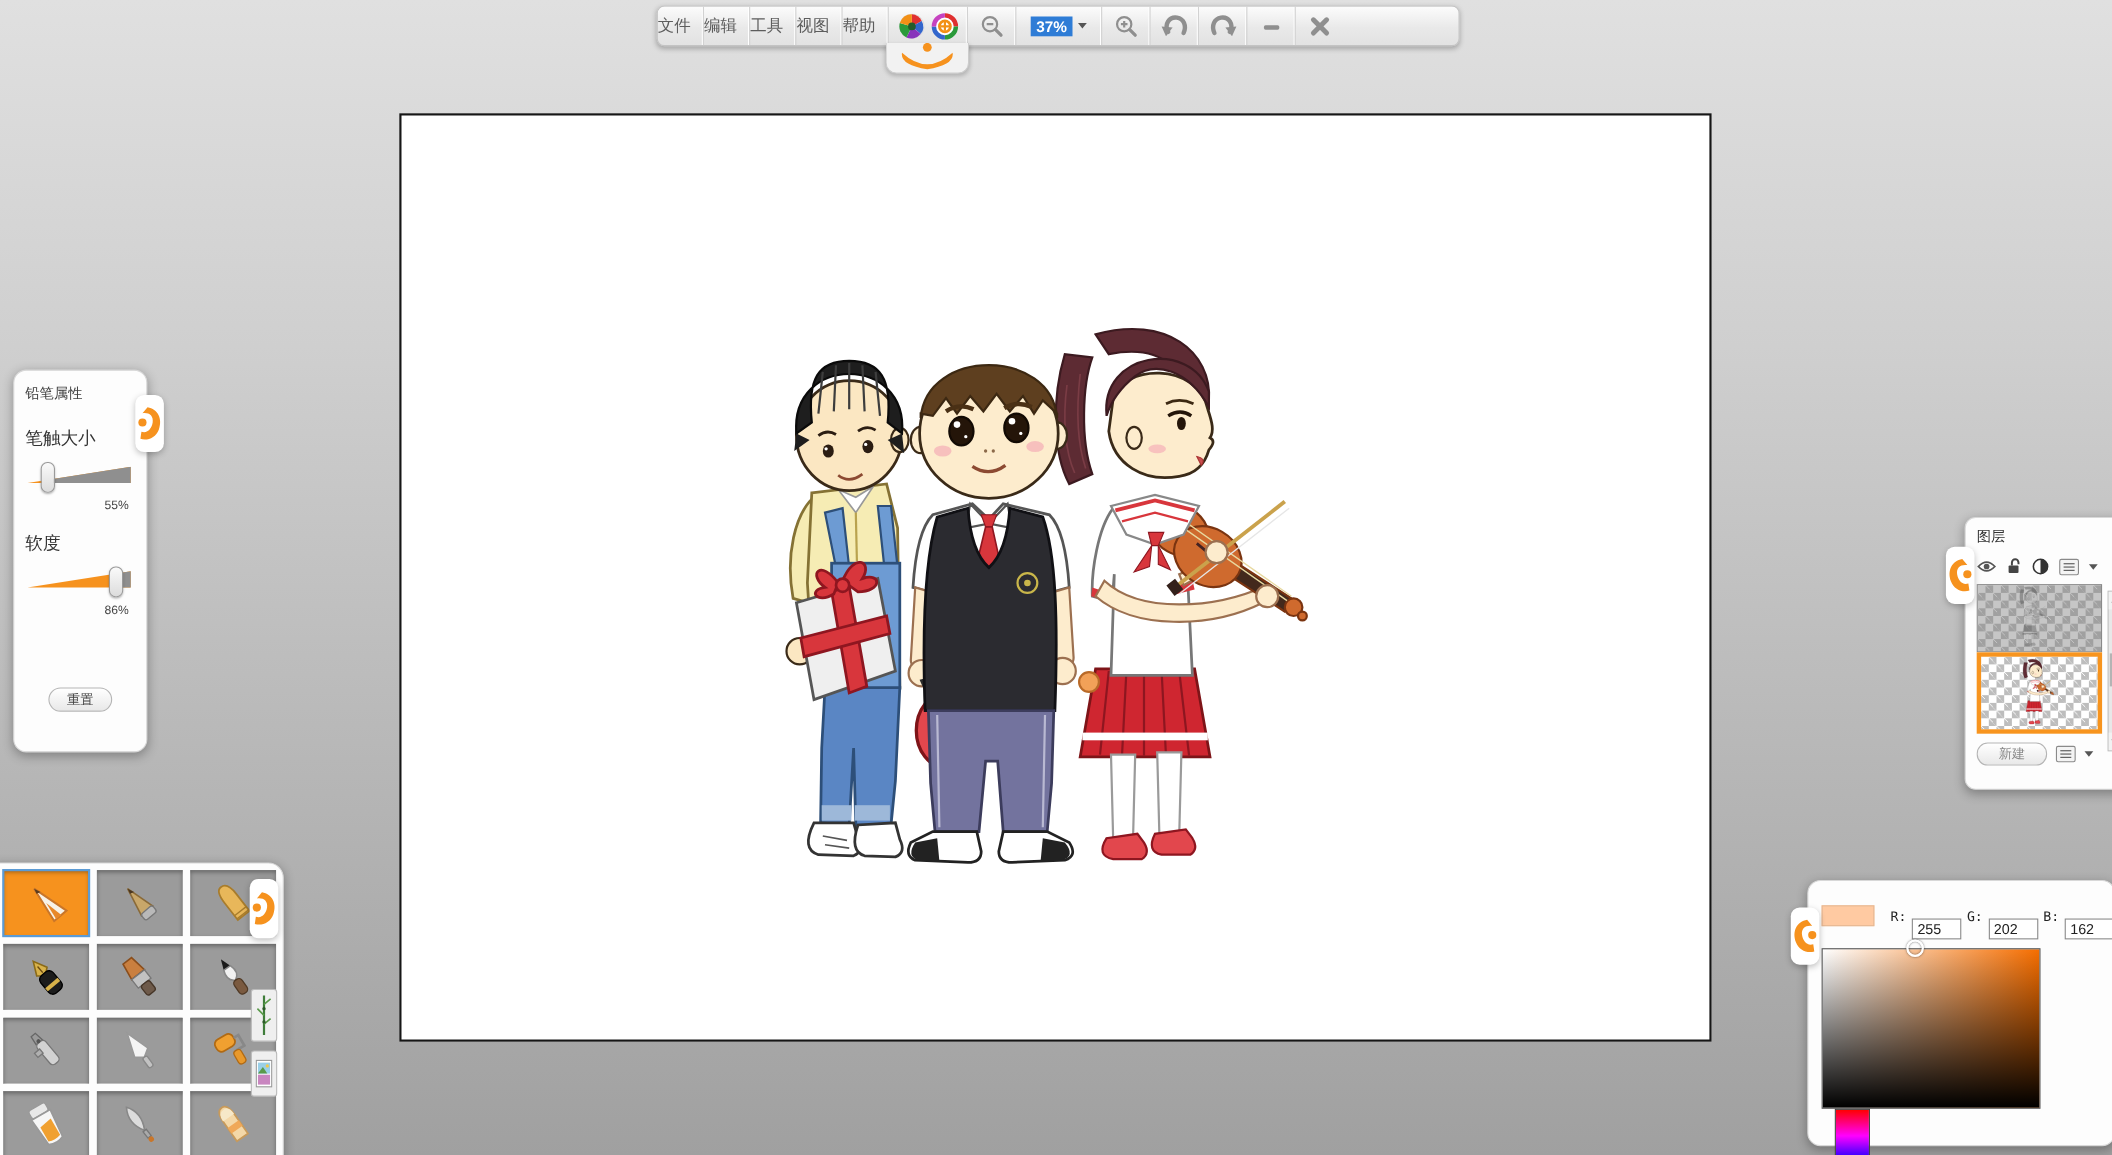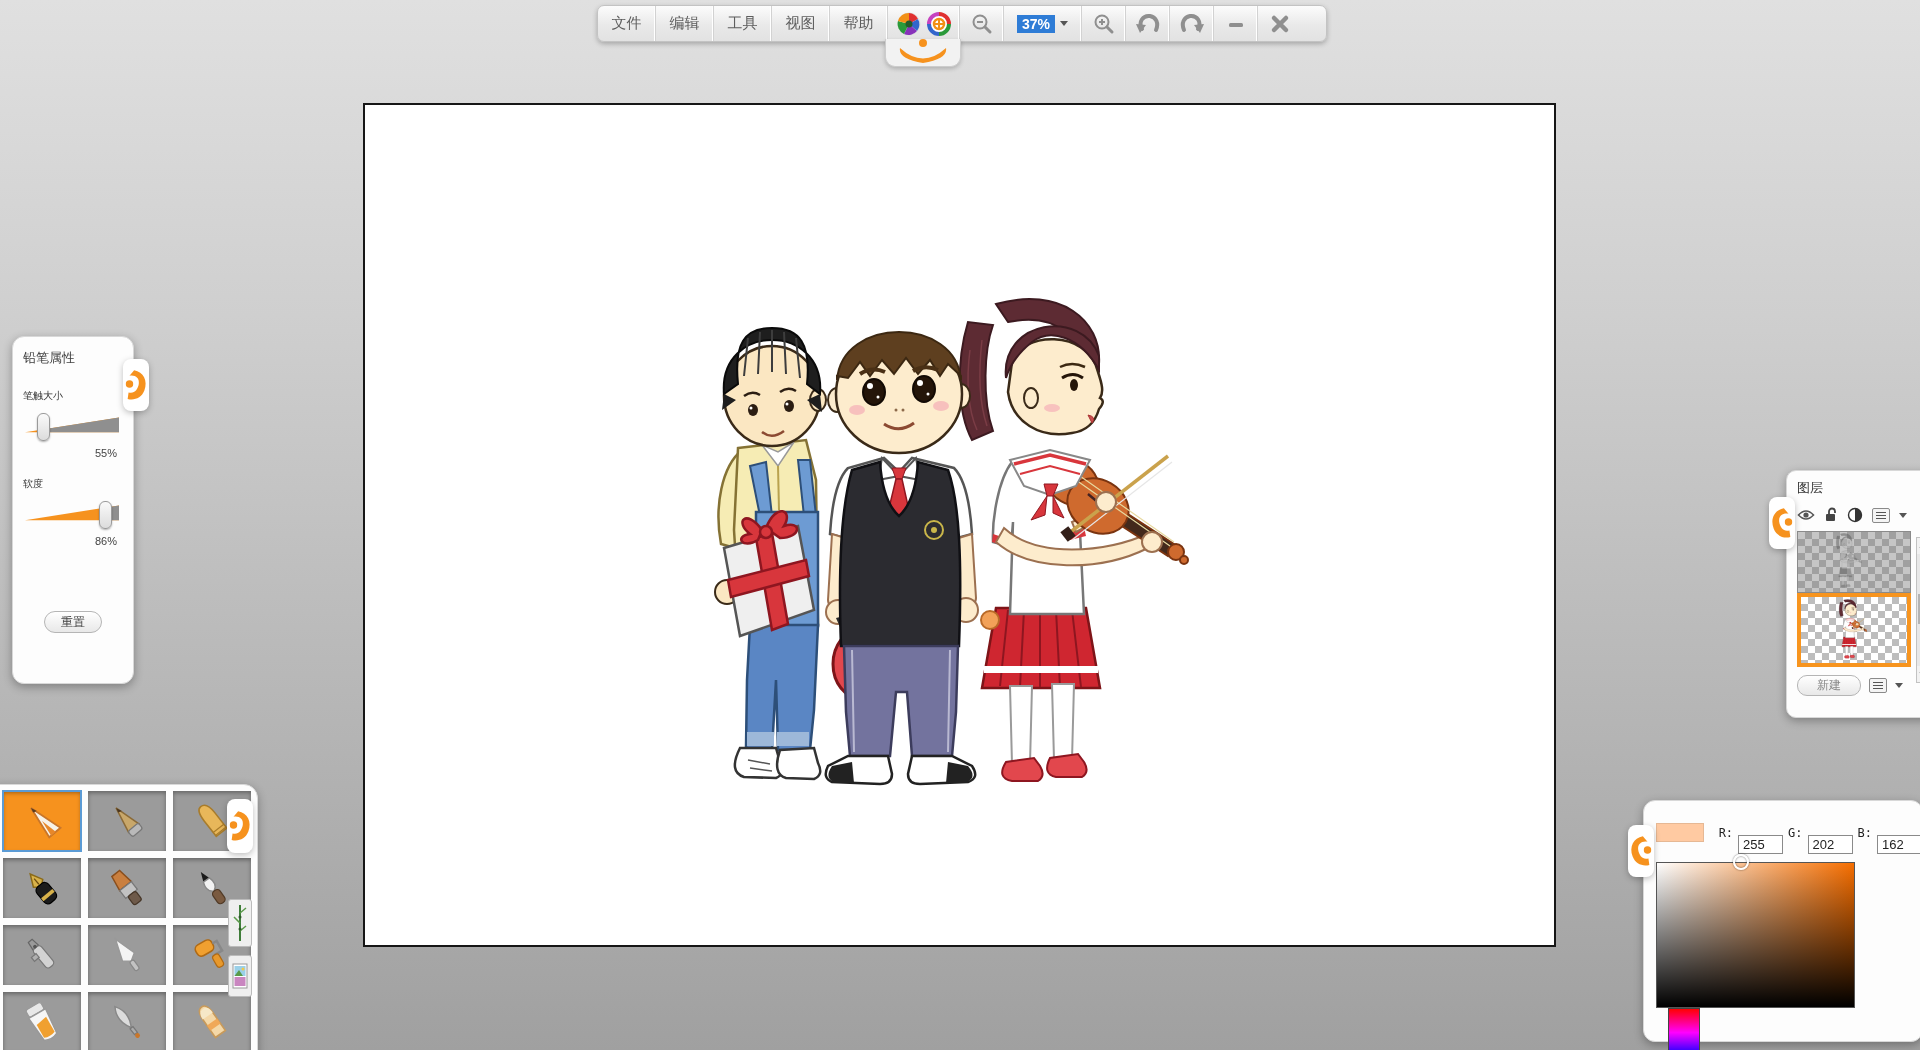--- a/index.html
+++ b/index.html
@@ -13,21 +13,21 @@
   .handle-tab { position:absolute; width:26px; height:52px; background:#fff;
     border-radius:8px; box-shadow:0 2px 6px rgba(0,0,0,.25);
     display:flex; align-items:center; justify-content:center; }
 
   
   .toolbar { position:absolute; left:597px; top:5px; width:730px; height:37px;
     background:linear-gradient(#fcfcfc,#e9e9e9 55%,#e2e2e2);
     border:1px solid #c3c3c3; border-radius:7px;
     box-shadow:0 2px 5px rgba(0,0,0,.25);
     display:flex; align-items:stretch; }
-  .menu-btn { width:58px; display:flex; align-items:center; justify-content:center;
+  .menu-btn { width:42px; display:flex; align-items:center; justify-content:flex-start;
     font-size:15px; color:#5d5d5d; cursor:default; border-right:1px solid #d2d2d2;
     box-shadow:inset -1px 0 0 #fff; }
   .tb-btn { width:44px; display:flex; align-items:center; justify-content:center;
     border-right:1px solid #d2d2d2; box-shadow:inset -1px 0 0 #fff; }
   .tb-btn:last-child { border-right:none; box-shadow:none; }
   .logo-cell { width:72px; display:flex; align-items:center; justify-content:center;
     gap:4px; border-right:1px solid #d2d2d2; box-shadow:inset -1px 0 0 #fff; position:relative; }
   .clown-tab { position:absolute; left:-3px; top:33px; width:76px; height:28px;
     background:#f2f2f2; border:1px solid #cccccc; border-top:none;
     border-radius:0 0 10px 10px; box-shadow:0 2px 4px rgba(0,0,0,.2); }
@@ -38,21 +38,21 @@
   .caret-down { width:0; height:0; border-left:4px solid transparent;
     border-right:4px solid transparent; border-top:5px solid #555; }
 
   
   .canvas { position:absolute; left:363px; top:103px; width:1193px; height:844px;
     background:#ffffff; border:2px solid #161616; }
 
   
   .pencil-panel { left:12px; top:336px; width:122px; height:348px; padding:12px 10px; }
   .pencil-panel .title { font-size:13px; color:#404040; margin-bottom:22px; }
-  .pp-label { font-size:10px; color:#333; margin-bottom:10px; }
+  .pp-label { font-size:16px; color:#333; margin-bottom:10px; }
   .wedge-wrap { position:relative; height:30px; margin-bottom:4px; }
   .wedge { position:absolute; left:2px; right:4px; top:4px; bottom:6px;
     clip-path:polygon(0 76%, 100% 2%, 100% 76%); background:#f6921e; }
   .wedge .rest { position:absolute; top:0; bottom:0; right:0; background:#8f8f8f; }
   .thumb { position:absolute; top:0; width:13px; height:28px;
     background:linear-gradient(#fafafa,#dcdcdc); border:1px solid #9a9a9a;
     border-radius:6px; box-shadow:0 1px 2px rgba(0,0,0,.3); }
   .pp-val { font-size:11px; color:#444; text-align:right; padding-right:6px; margin-bottom:18px; }
   .reset-btn { display:block; margin:64px auto 0; width:58px; height:22px;
     border:1px solid #b5b5b5; border-radius:11px;

